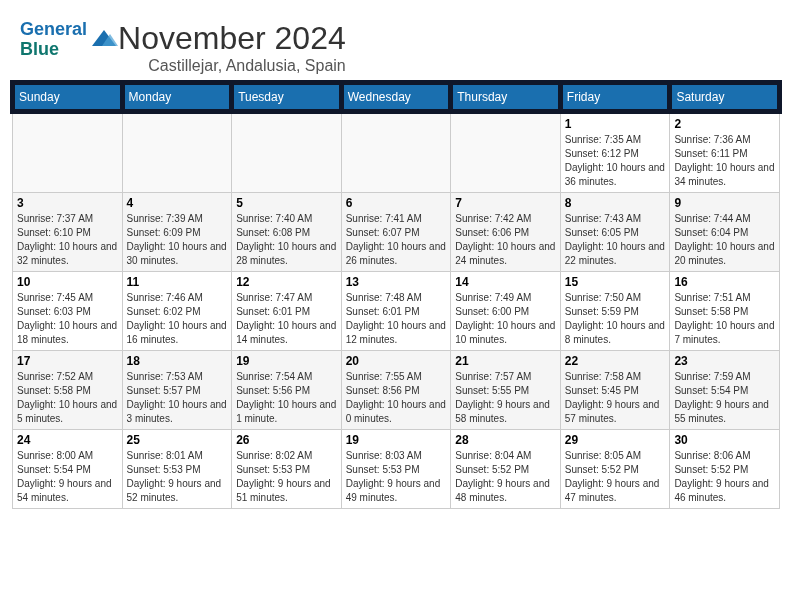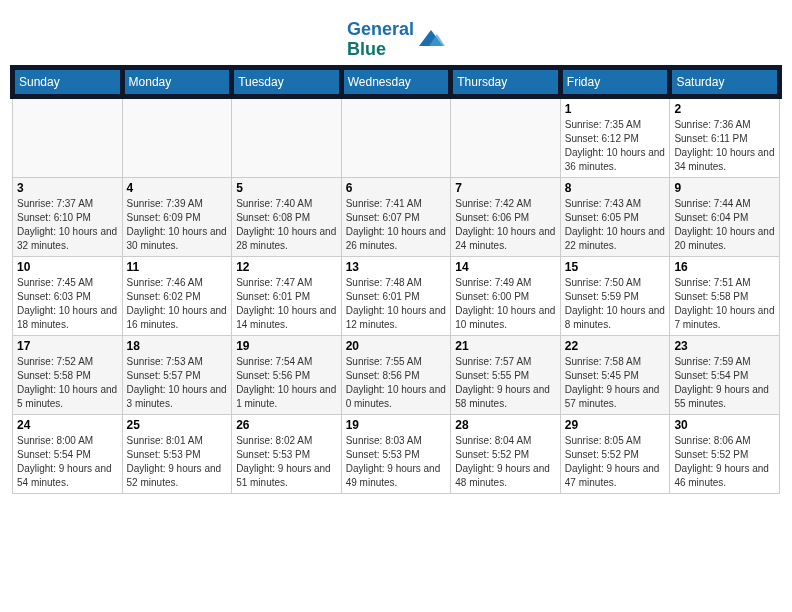--- a/index.html
+++ b/index.html
@@ -5,21 +5,21 @@
     * { box-sizing: border-box; margin: 0; padding: 0; }
     body {
       font-family: Arial, sans-serif;
       background: #fff;
       width: 792px;
       min-height: 612px;
       padding: 10px;
     }
     .header {
       display: flex;
-      justify-content: center;
+      justify-content: flex-start;
       align-items: flex-start;
       padding: 10px 10px 5px 10px;
     }
     .logo {
       display: flex;
       align-items: center;
     }
     .logo-text {
       font-size: 18px;
       font-weight: bold;
@@ -90,20 +90,22 @@
         <span>General</span><br>
         <span style="color:#0f766e">Blue</span>
       </div>
     </div>
     <svg class="logo-icon" viewBox="0 0 28 28">
       <polygon points="14,4 26,20 2,20" fill="#1a6faf"></polygon>
       <polygon points="20,8 28,20 12,20" fill="#4a9fd4" opacity="0.7"></polygon>
     </svg>
   </div>
   <div class="title-block">
+    <div class="month-title">November 2024</div>
+    <div class="location-title">Castillejar, Andalusia, Spain</div>
   </div>
 </div>
 
 <table>
   <thead>
     <tr>
     <th>Sunday</th>
         <th>Monday</th>
         <th>Tuesday</th>
         <th>Wednesday</th>

